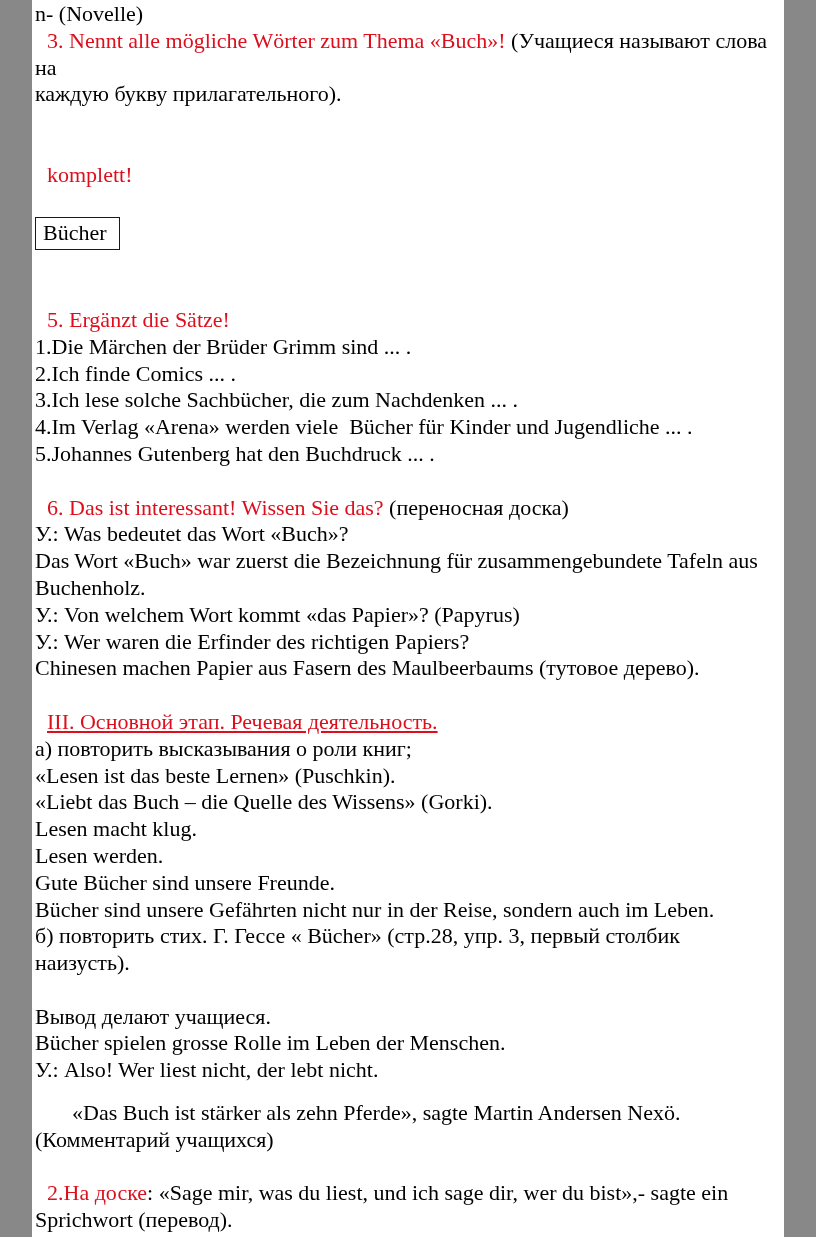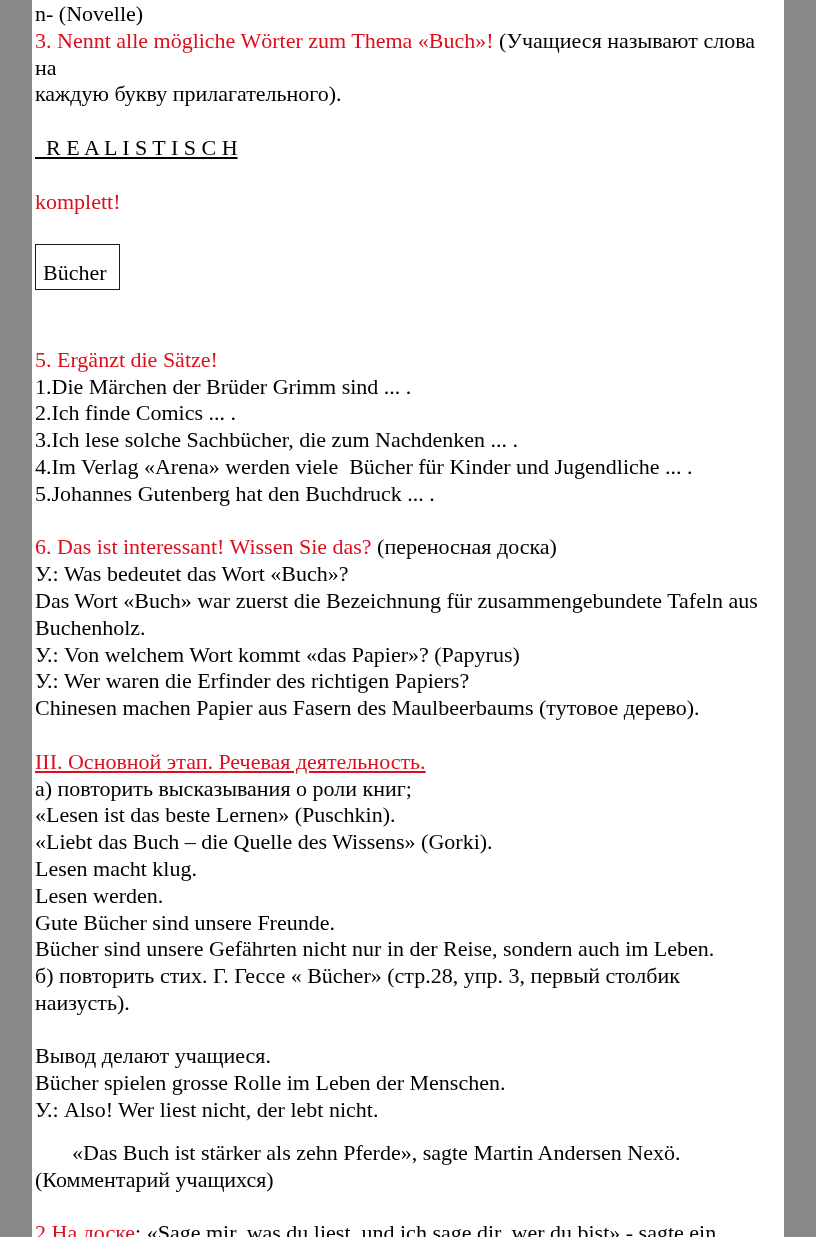--- a/index.html
+++ b/index.html
@@ -14,39 +14,38 @@
     font-family:"Liberation Serif","DejaVu Serif",serif;
     font-size:22px;
     color:#000;
   }
   .line{
     line-height:26.8px;
     min-height:26.8px;
     white-space:pre-wrap;
   }
   .line.pre{white-space:pre;}
-  .red{color:var(--accent-red,#dd0f1d);}
+  .red{color:var(--accent-red,#dd0f1d);margin-left:12px;}
   .u{text-decoration:underline;}
   .boxline{padding:2px 0 3px 0;}
   .box{
     display:inline-block;
     border:1.5px solid #1a1a1a;
-    padding:15px 12px 3px 7px;
+    padding:2px 12px 3px 7px;
     line-height:26px;
   }
 </style>
 </head>
 <body>
 
 <div class="page" style="background: rgb(255, 255, 255); color: rgb(0, 0, 0);">
     <div class="line"><span class="">n- (Novelle)</span></div>
     <div class="line"><span class="red ">3. Nennt alle mögliche Wörter zum Thema «Buch»! </span><span class="">(Учащиеся называют слова на</span></div>
     <div class="line"><span class="">каждую букву прилагательного).</span></div>
     <div class="line"></div>
-    <div class="line pre"><span class="u">  R E A L I S T I S C H</span></div>
     <div class="line"></div>
     <div class="line"><span class="red ">komplett!</span></div>
     <div class="line"></div>
     <div class="line boxline"><span class="box"><span class="">Bücher</span></span></div>
     <div class="line"></div>
     <div class="line"></div>
     <div class="line"><span class="red ">5. Ergänzt die Sätze!</span></div>
     <div class="line"><span class="">1.Die Märchen der Brüder Grimm sind ... .</span></div>
     <div class="line"><span class="">2.Ich finde Comics ... .</span></div>
     <div class="line"><span class="">3.Ich lese solche Sachbücher, die zum Nachdenken ... .</span></div>

